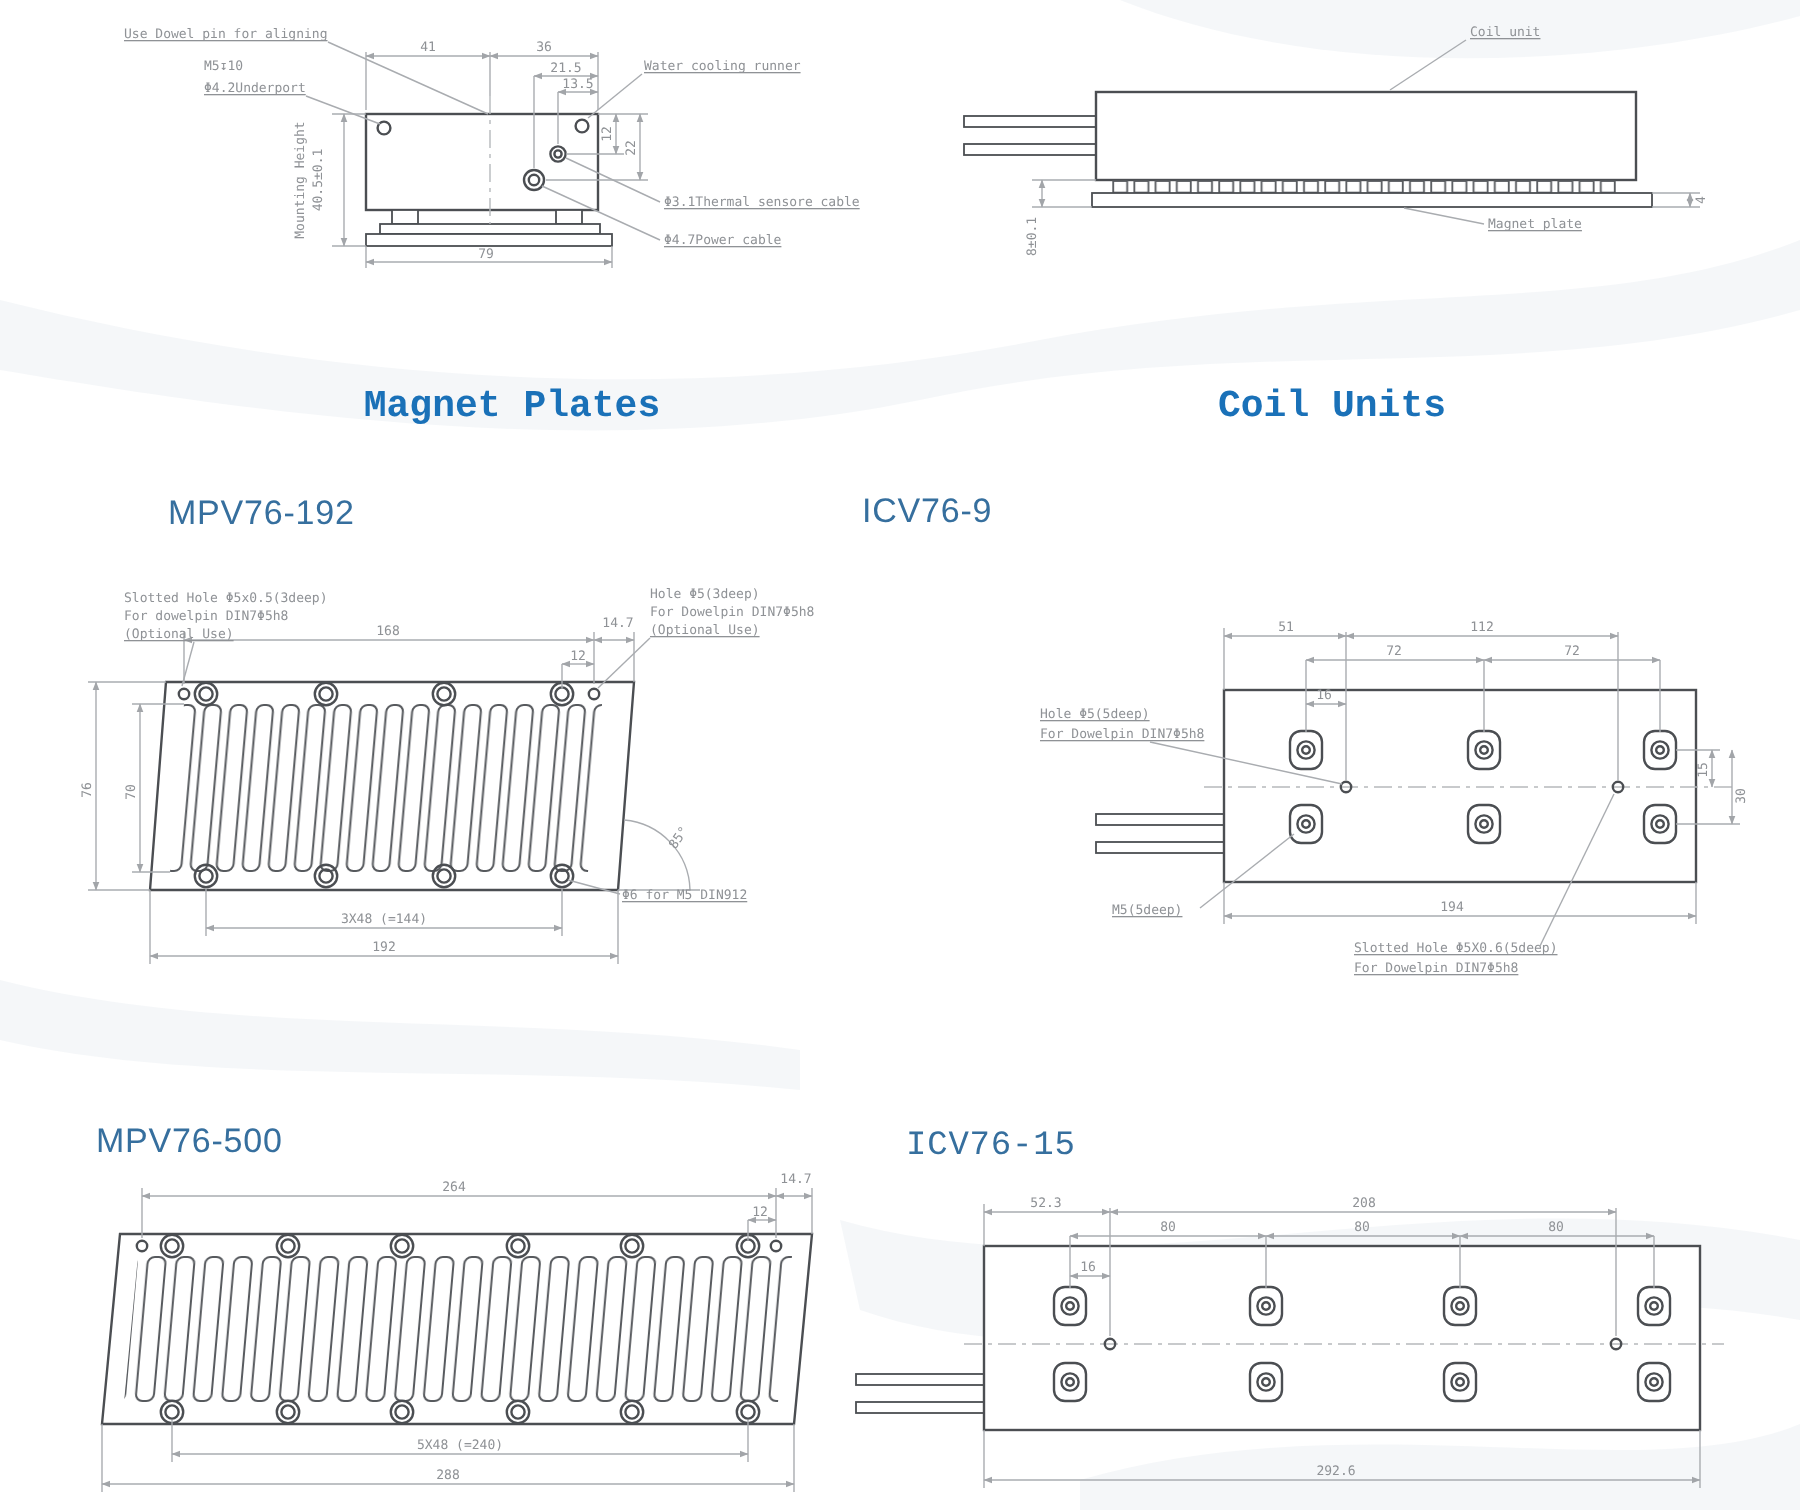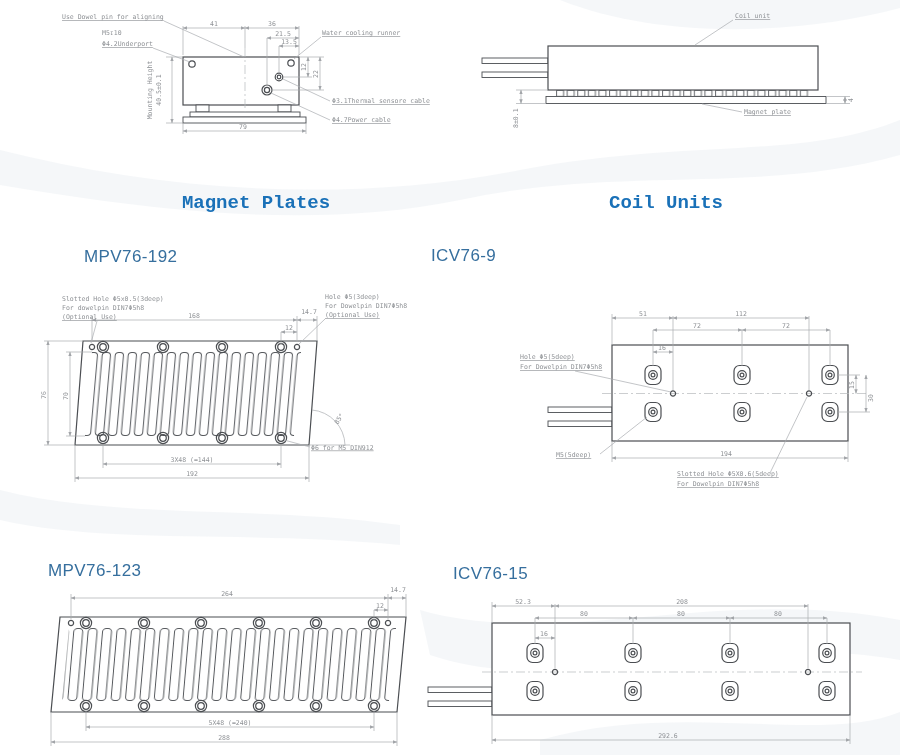--- a/index.html
+++ b/index.html
@@ -336,16 +336,16 @@
         <line x1="850" y1="715" x2="850" y2="744" class="dl"></line>
       <line x1="492" y1="740" x2="850" y2="740" class="dl arr"></line>
       <text x="668" y="737.5" class="mid">292.6</text>
     </g>
   </svg>
 
   <div class="h1" style="left:150px;top:192px;width:212px;">Magnet Plates</div>
   <div class="h1" style="left:560px;top:192px;width:212px;">Coil Units</div>
   <div class="h2" style="left:48px;top:247px;margin-left:36px;">MPV76-192</div>
   <div class="h2" style="left:431px;top:246px;">ICV76-9</div>
-  <div class="h2" style="left:48px;top:561px;">MPV76-123</div>
-  <div class="h2" style="left:453px;top:564px;">ICV76-15</div>
+  <div class="h2" style="left:48px;top:561px;">MPV76-500</div>
+  <div class="h2" style="left:453px;top:564px;font-family:Liberation Mono, monospace;">ICV76-15</div>
 
 </div>
 
 </body></html>

